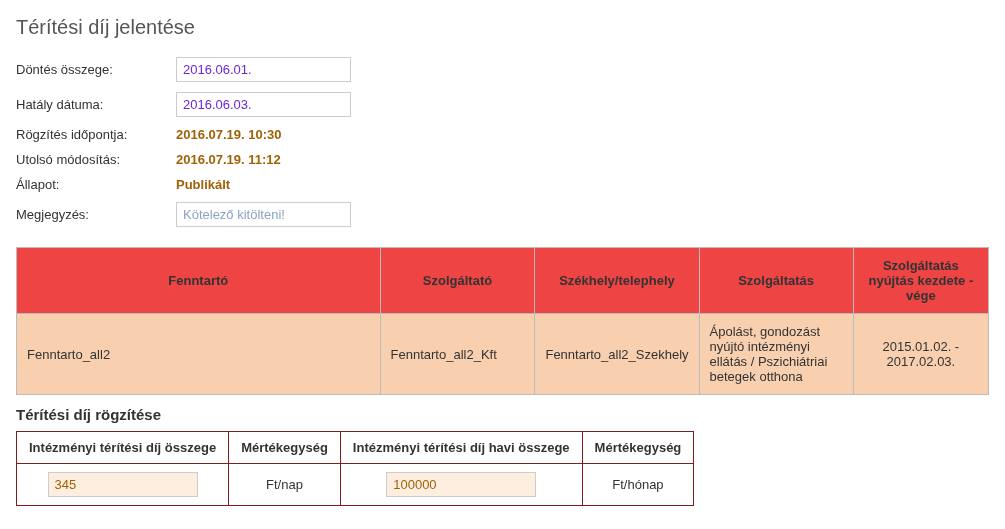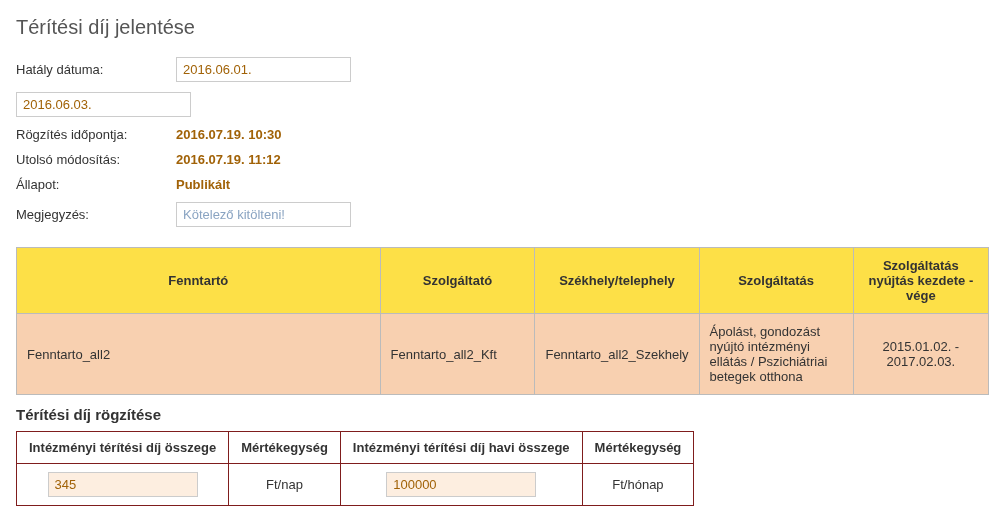--- a/index.html
+++ b/index.html
@@ -28,38 +28,38 @@
   }
   .form-value {
     font-weight: bold;
     color: #a16207;
   }
   .form-input {
     width: 175px;
     padding: 4px 6px;
     border: 1px solid #ccc;
     font-size: 13px;
-    color: #a16207;
+    color: #6d28d9;
     background: #fff;
   }
   .form-input::placeholder { color: #8aa4c2; }
   table.main-table {
     width: 100%;
     border-collapse: collapse;
     margin-top: 20px;
   }
   table.main-table th,
   table.main-table td {
     border: 1px solid #bbb;
     padding: 10px;
     text-align: center;
     vertical-align: middle;
   }
   table.main-table th {
-    background: #fde047;
+    background: #ef4444;
     font-weight: bold;
   }
   table.main-table td {
     background: #f8d0b0;
     text-align: left;
   }
   table.main-table td.center { text-align: center; }
 
   h3.section-title {
     font-size: 15px;
@@ -90,24 +90,25 @@
     font-size: 13px;
     color: #a16207;
   }
 </style>
 </head>
 <body>
 
 <h2 class="page-title">Térítési díj jelentése</h2>
 
 <div class="form-row">
-  <span class="form-label">Hatály dátuma:</span>
+  <span class="form-label">Döntés összege:</span>
   <input class="form-input" type="text" value="2016.06.01." style="">
 </div>
 <div class="form-row">
+  <span class="form-label">Hatály dátuma:</span>
   <input class="form-input" type="text" value="2016.06.03." style="">
 </div>
 <div class="form-row">
   <span class="form-label">Rögzítés időpontja:</span>
   <span class="form-value">2016.07.19. 10:30</span>
 </div>
 <div class="form-row">
   <span class="form-label">Utolsó módosítás:</span>
   <span class="form-value">2016.07.19. 11:12</span>
 </div>

